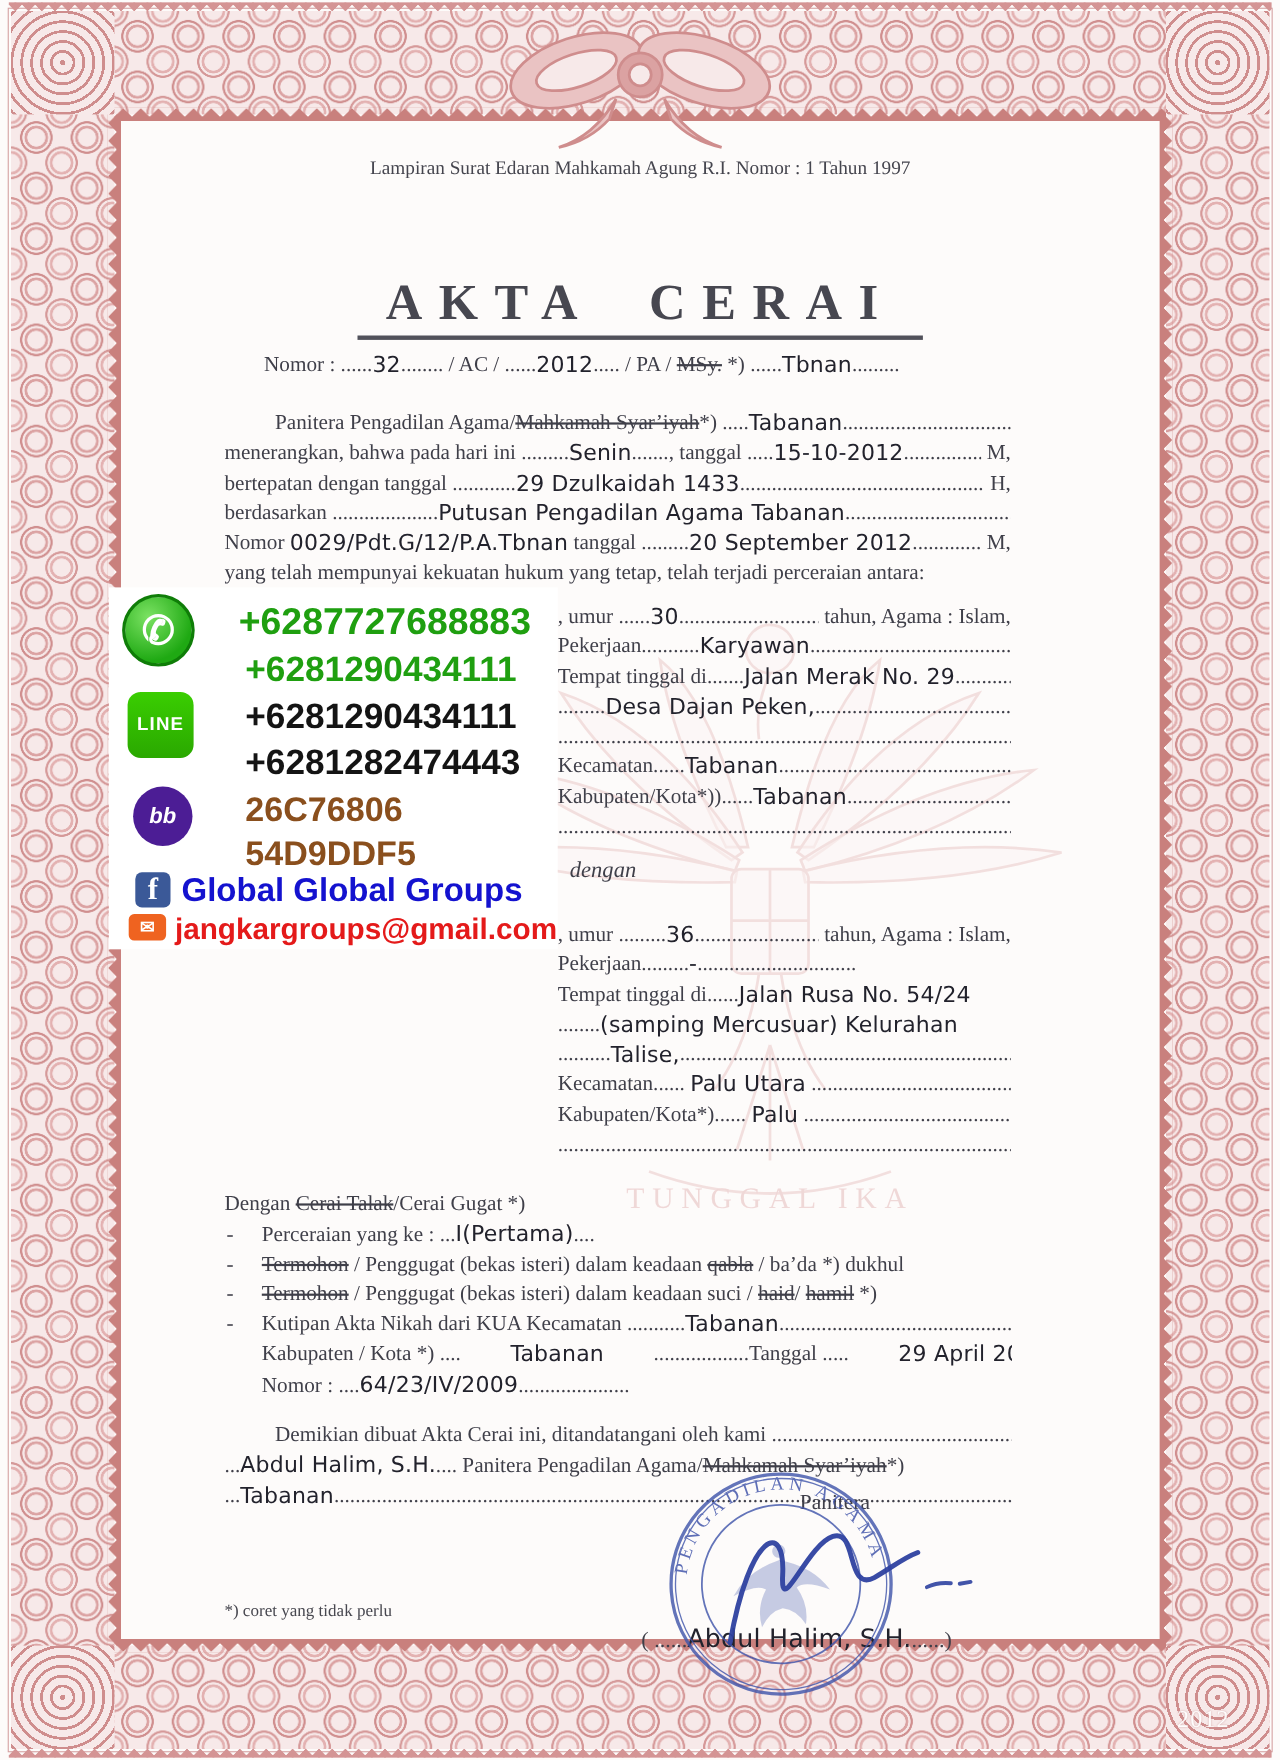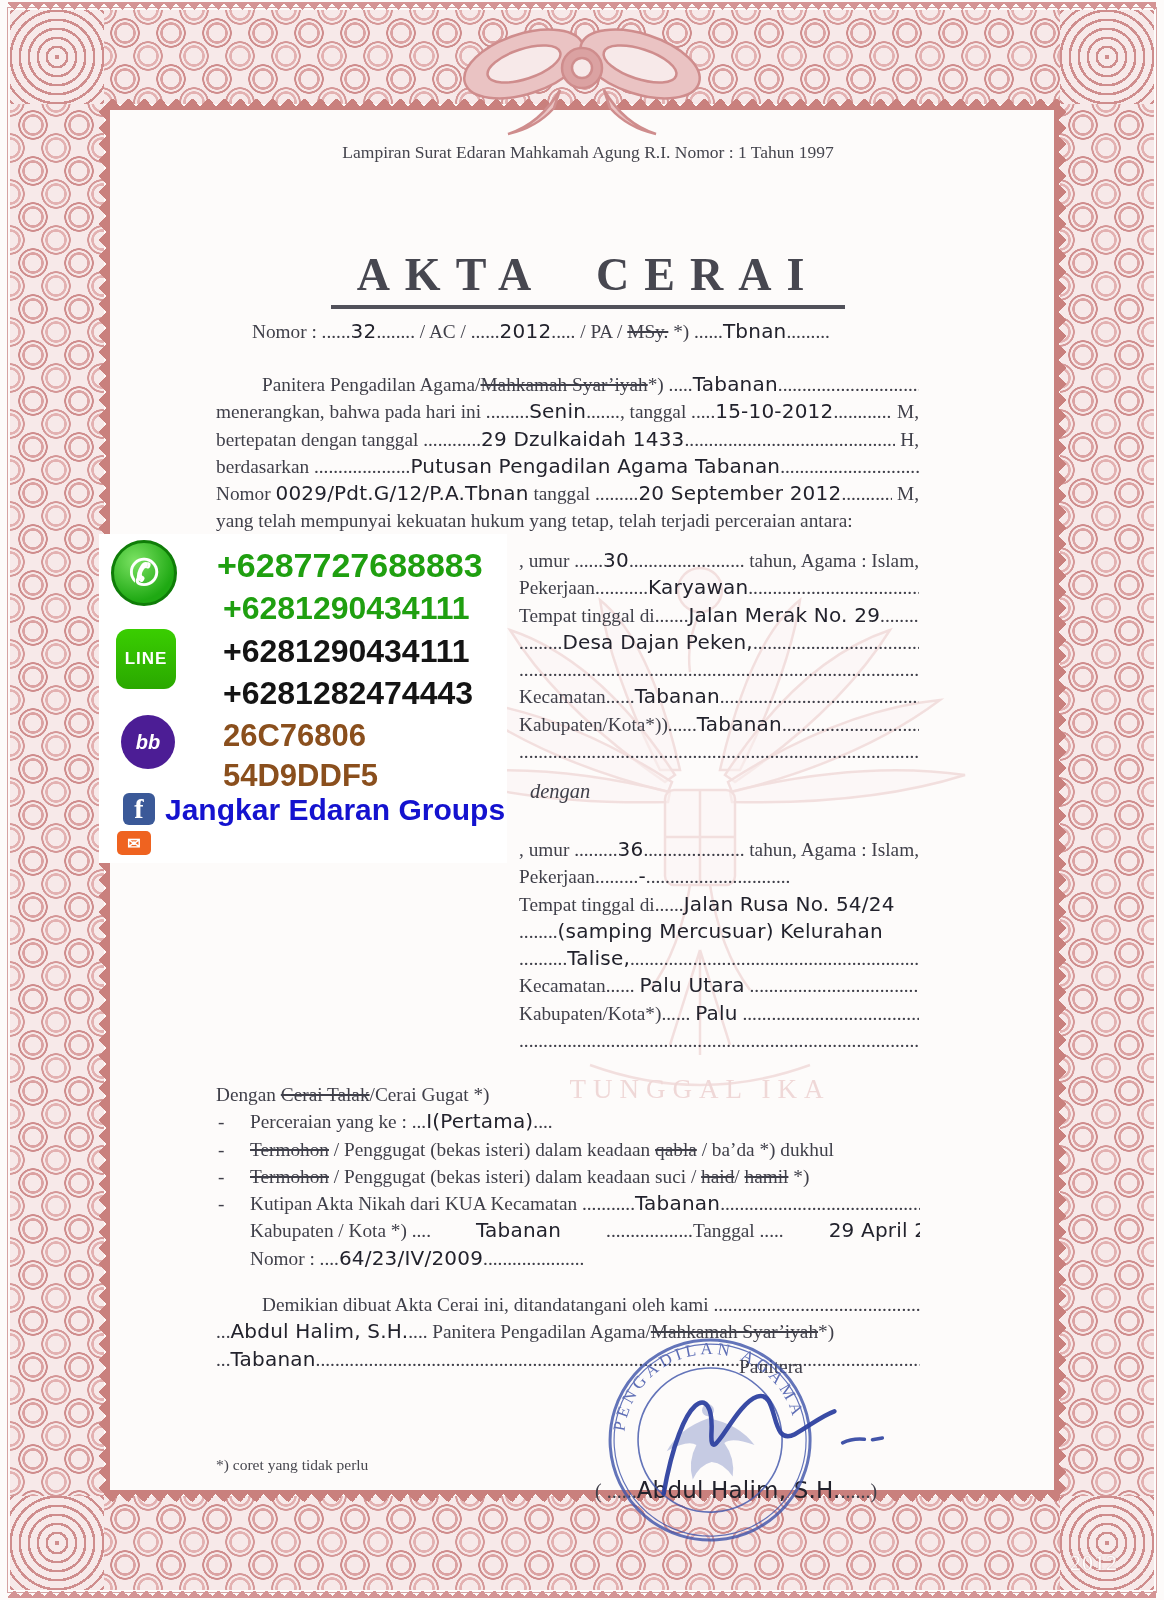--- a/index.html
+++ b/index.html
@@ -31,21 +31,21 @@
   .zz-ot { left:8px; right:8px; top:2px;    height:8px; background:conic-gradient(from 315deg at 50% 100%, #d49494 0 90deg, rgba(0,0,0,0) 90deg); background-size:12px 8px; }
   .zz-ob { left:8px; right:8px; bottom:2px; height:8px; background:conic-gradient(from 135deg at 50% 0%,   #d49494 0 90deg, rgba(0,0,0,0) 90deg); background-size:12px 8px; }
   .ornament { position:absolute; left:50%; top:12px; transform:translateX(-50%); z-index:1; }
   .year-mark { position:absolute; right:46px; bottom:24px; z-index:2; color:#fff; opacity:.92;
                font-size:22px; letter-spacing:1px; text-shadow:0 0 2px #c99; }
 
   
   .garuda { position:absolute; left:420px; top:515px; width:560px; height:630px; z-index:1; opacity:.5; }
 
   
-  .tx { position:absolute; z-index:2;padding-left:12px; }
+  .tx { position:absolute; z-index:2; }
   .ln { line-height:27.3px; height:27.3px; font-size:19.3px; white-space:nowrap; overflow:hidden; }
   .fl { display:flex; }
   .sf { white-space:pre; flex:0 0 auto; }
   .fillr { flex:1 1 0; min-width:0; overflow:hidden; white-space:nowrap; }
   .hw { font-family:"DejaVu Sans", sans-serif; font-size:20px; color:#22222c; letter-spacing:.2px; }
   .strike { text-decoration:line-through; text-decoration-thickness:2px; }
   .ind1 { padding-left:46px; }
   .ind2 { padding-left:34px;gap:45px; }
   .dash { display:inline-block; width:34px; padding-left:2px; }
 
@@ -375,20 +375,21 @@
     <div class="ct k r2">+6281290434111</div>
     <div class="ct k r3">+6281282474443</div>
     <div class="cicon bb">
         <span>bb</span>
       </div>
     <div class="ct br r4">26C76806</div>
     <div class="ct br r5">54D9DDF5</div>
     <div class="cicon fb">
         <span>f</span>
       </div>
-    <div class="ct bl r6">Jangkar Edaran Groups</div>
+    <div class="ct bl r6">Global Global Groups</div>
     <div class="cicon em">
         <span>✉</span>
       </div>
+    <div class="ct rd r7">jangkargroups@gmail.com</div>
   </div>
 
   <div class="year-mark">2012</div>
 </div>
 
 </body></html>

